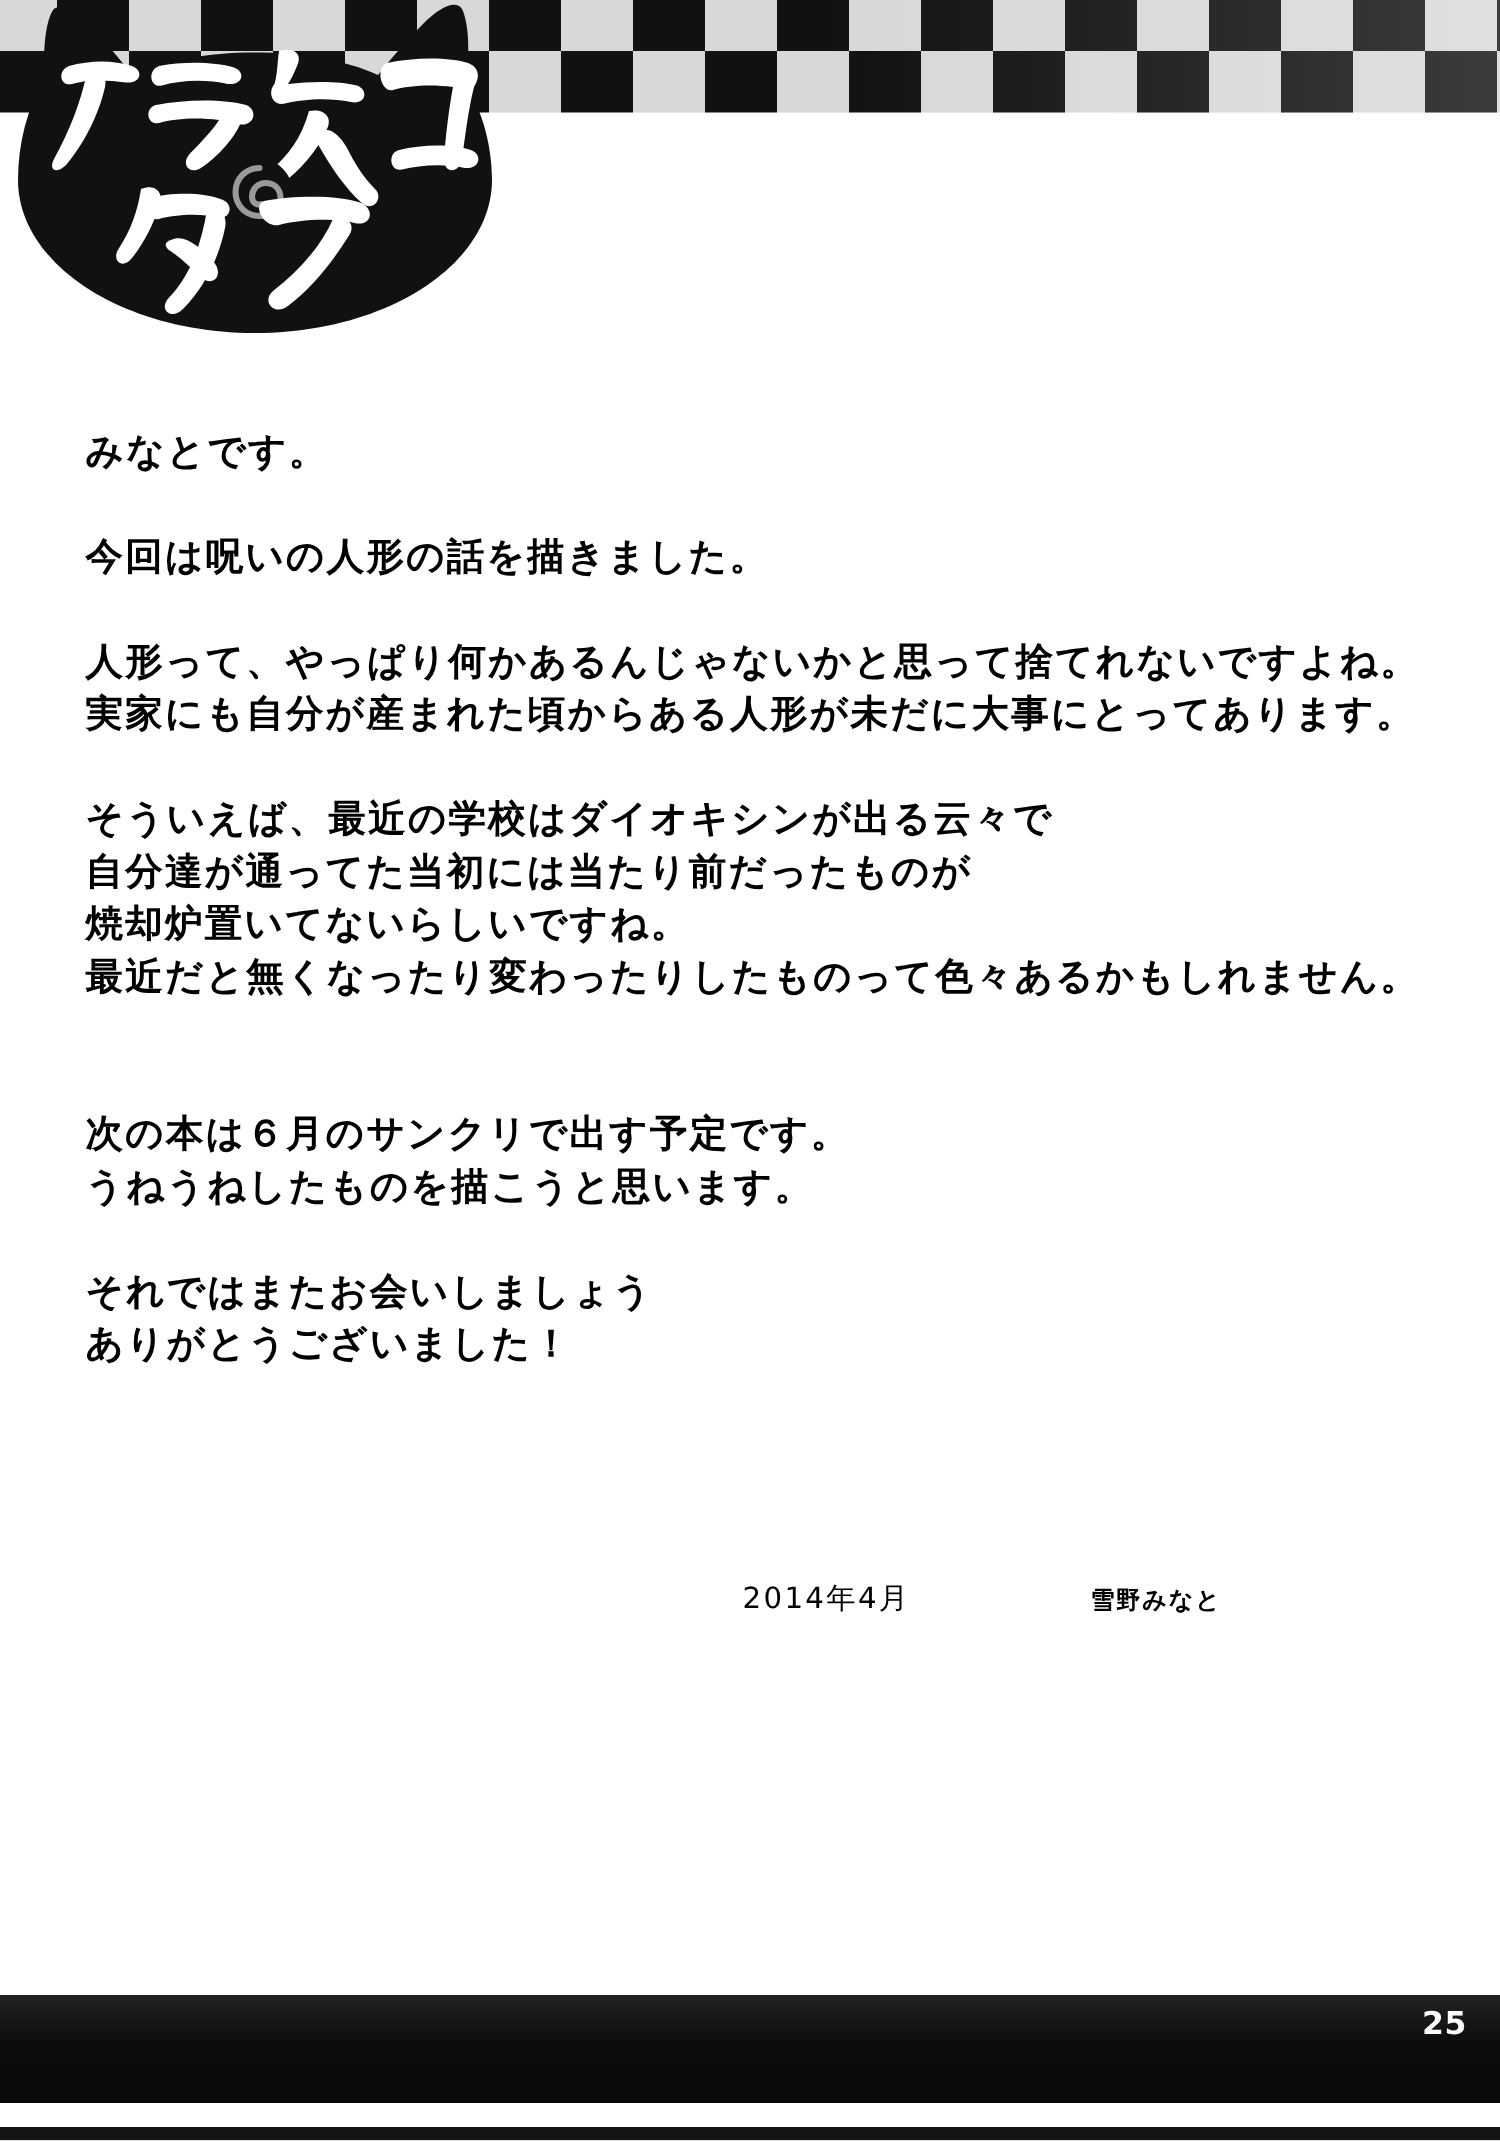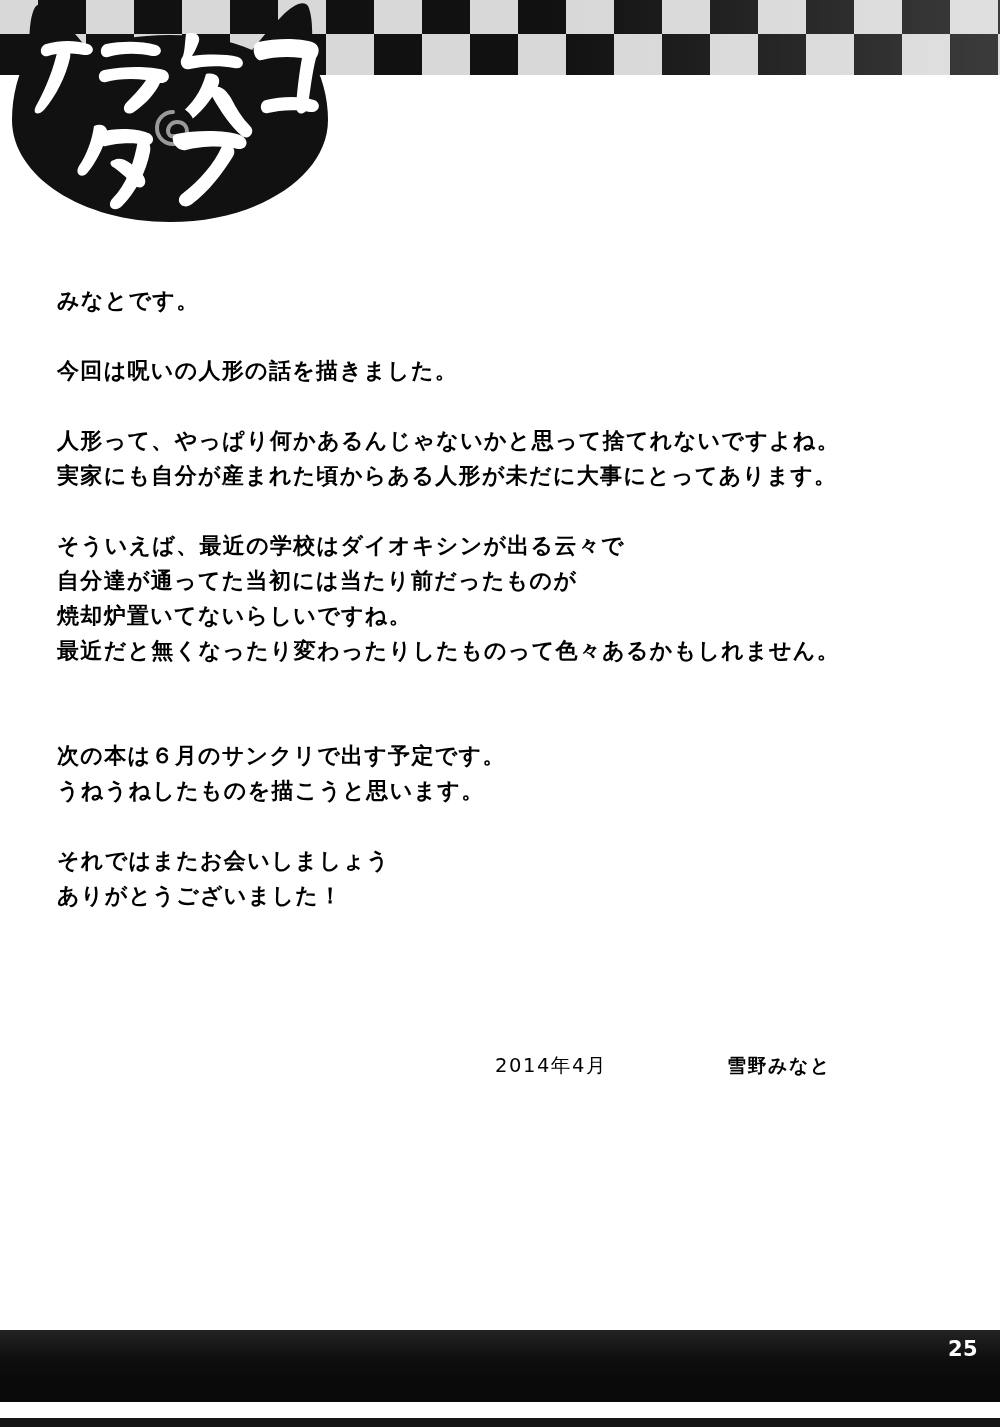--- a/index.html
+++ b/index.html
@@ -55,21 +55,21 @@
     position: absolute;
     left: 57px;
     top: 283px;
     width: 880px;
   }
   .para {
     margin: 0 0 0 0;
   }
   .line {
     font-family: "DejaVu Sans", sans-serif;
-    font-size: 22px;
+    font-size: 25px;
     line-height: 35px;
     letter-spacing: 0.06em;
     color: #000000;
     font-weight: 700;
     white-space: pre;
   }
   .gap-m { height: 35px; }
   .gap-l { height: 70px; }
 
   
@@ -83,21 +83,21 @@
   }
   #sig-date {
     font-size: 19.5px;
     font-weight: 400;
     letter-spacing: 0.08em;
     color: #000;
     white-space: pre;
   }
   #sig-name {
     margin-left: 120px;
-    font-size: 19px;
+    font-size: 16px;
     font-weight: 700;
     letter-spacing: 0.08em;
     color: #000;
     white-space: pre;
     text-align: right;
   }
 
   
   #bottom-bar {
     position: absolute;

